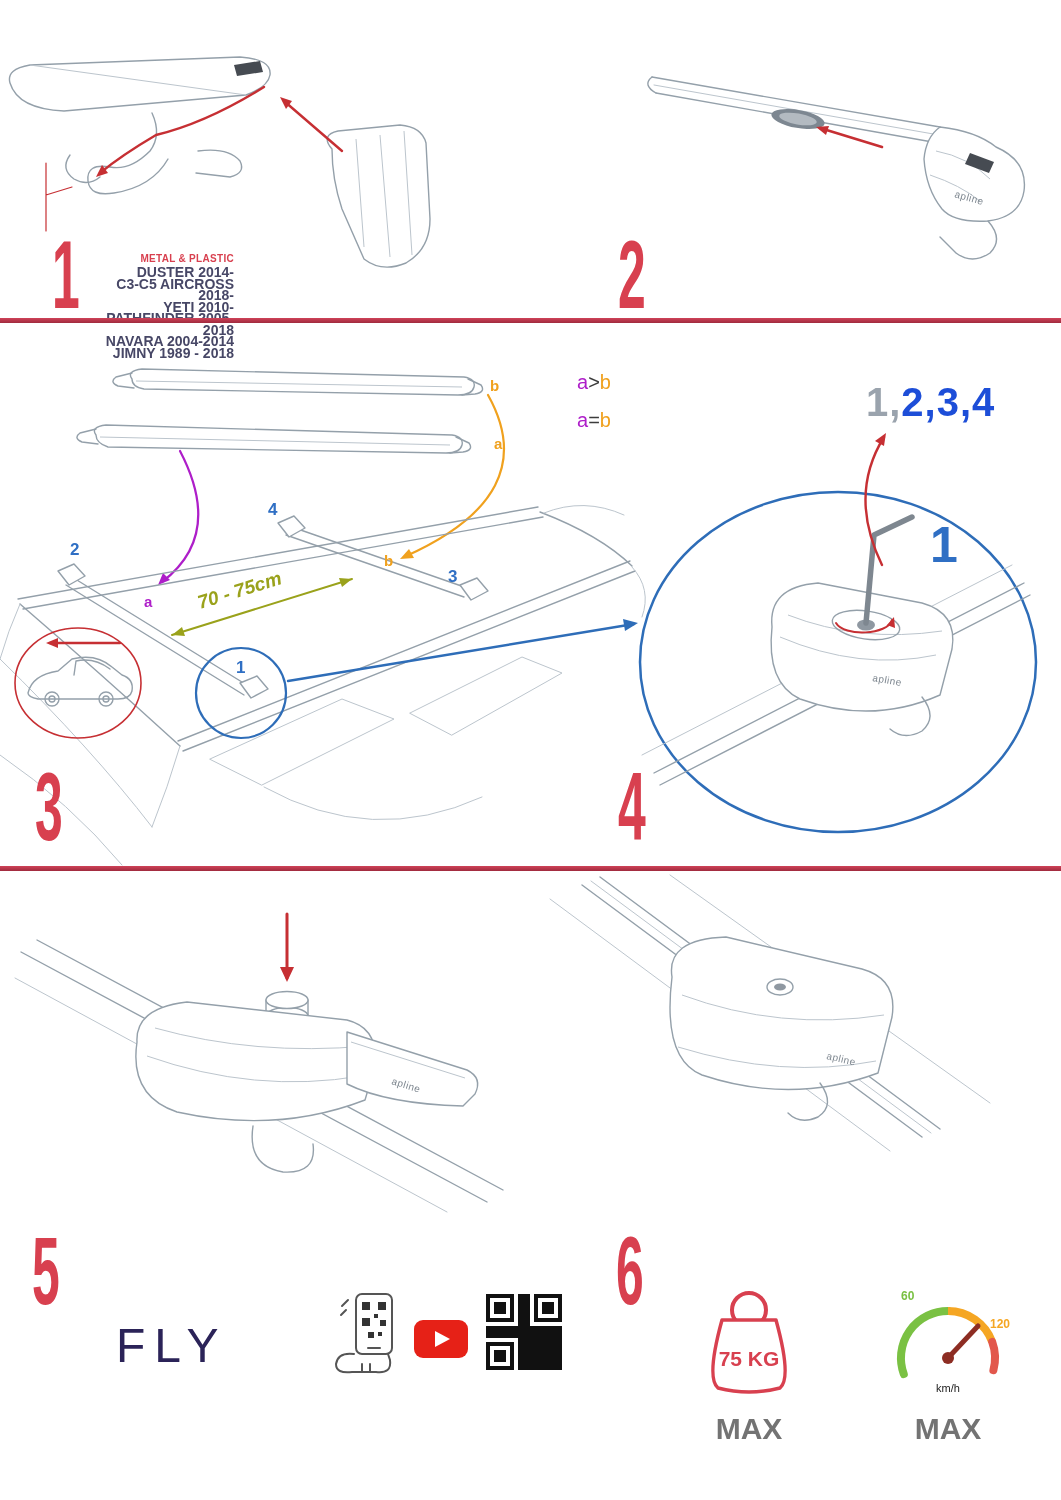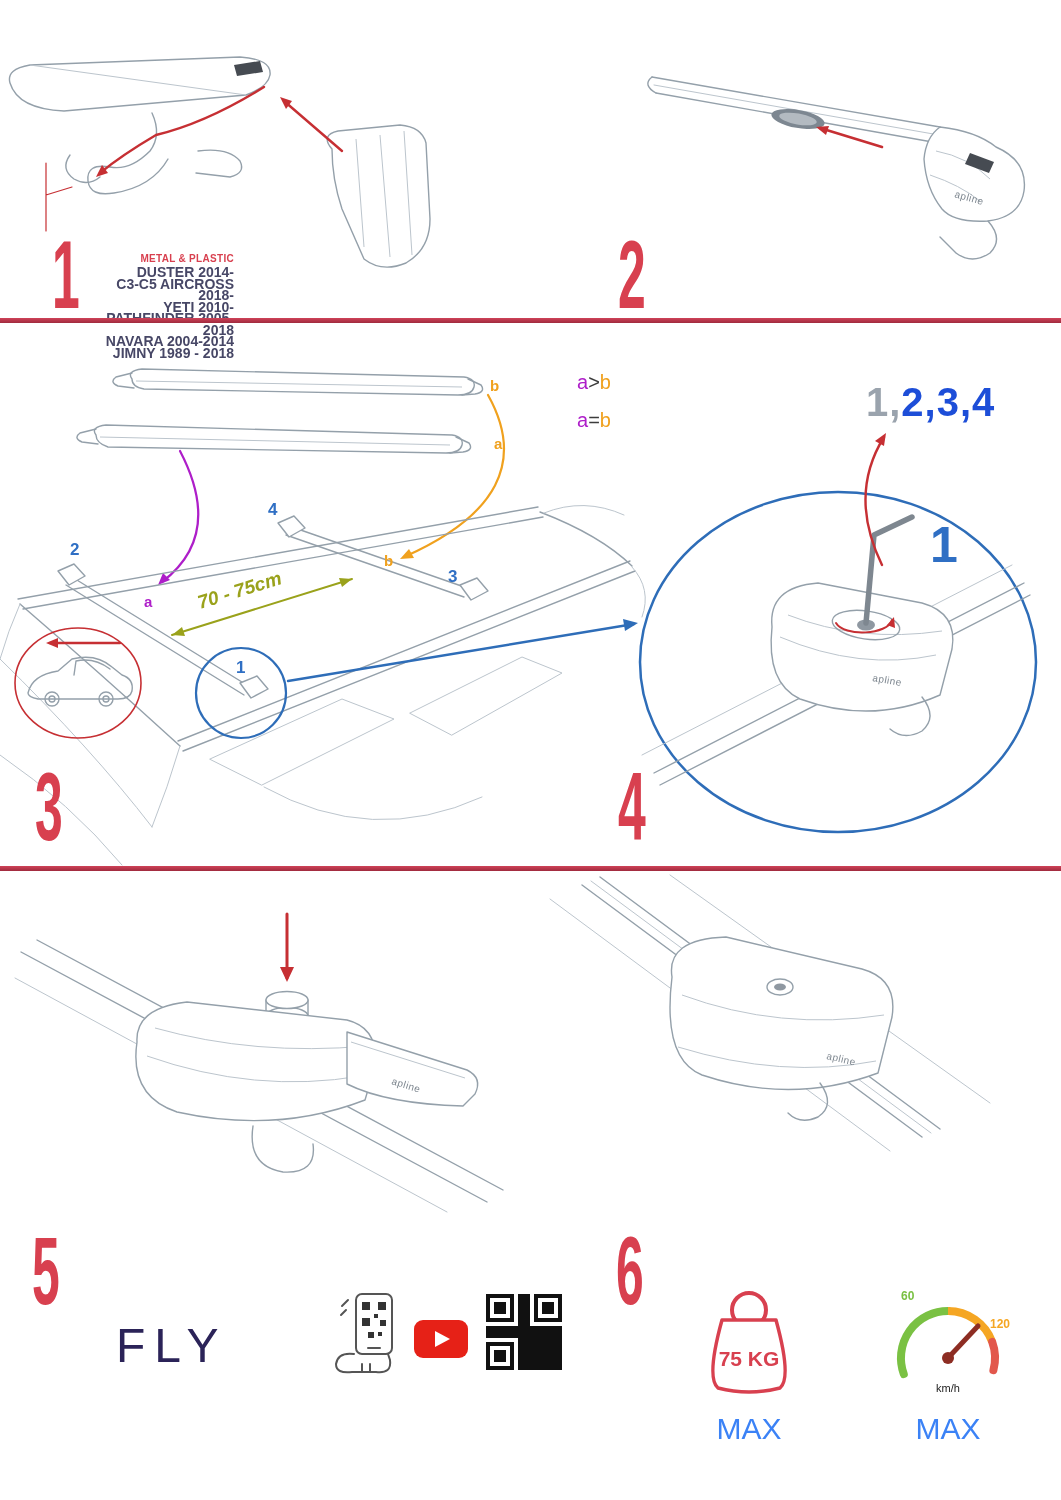--- a/index.html
+++ b/index.html
@@ -23,21 +23,21 @@
   .seq { position:absolute; left:866px; top:380px; font-size:40px; font-weight:700; letter-spacing:1px; }
   .seq-gray { color:#9aa3ad; } .seq-blue { color:#1d4ed8; }
   .tool-one { position:absolute; left:930px; top:516px; font-size:50px; font-weight:700; color:#2f6fc4; }
 
   .fly { position:absolute; left:116px; top:1318px; font-size:48px; color:#2b2358;
          letter-spacing:9px; font-weight:400; }
   .brand { position:absolute; left:62px; top:1390px; font-size:28px; font-weight:700; letter-spacing:-.3px; }
   .brand-dark { color:#3f3f3f; } .brand-red { color:#d8323f; } .brand-gray { color:#9aa0a6; }
   .brand-gap { display:inline-block; width:16px; }
 
-  .max { position:absolute; font-size:30px; font-weight:400; color:#3b82f6; text-align:center; }
+  .max { position:absolute; font-size:30px; font-weight:700; color:#737373; text-align:center; }
 
   svg { position:absolute; overflow:visible; font-family:inherit; }
   .line  { stroke:#94a0aa; stroke-width:1.4; fill:none; stroke-linecap:round; stroke-linejoin:round; }
   .line-f{ stroke:#94a0aa; stroke-width:1.4; fill:#fff; stroke-linejoin:round; }
   .light { stroke:#bcc5cd; stroke-width:1; fill:none; }
   .dark-fill { fill:#464b52; stroke:none; }
   .red-ln   { stroke:#c62f33; fill:none; stroke-linecap:round; }
   .red-fill { fill:#c62f33; stroke:none; }
   .blue-ln  { stroke:#2e6db8; fill:none; stroke-linecap:round; }
   .blue-fill{ fill:#2e6db8; stroke:none; }

